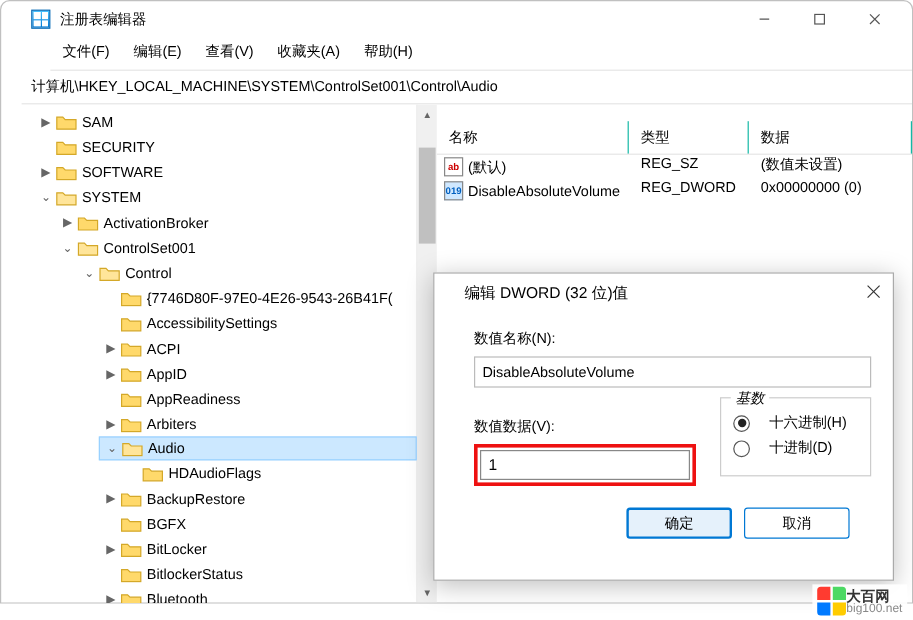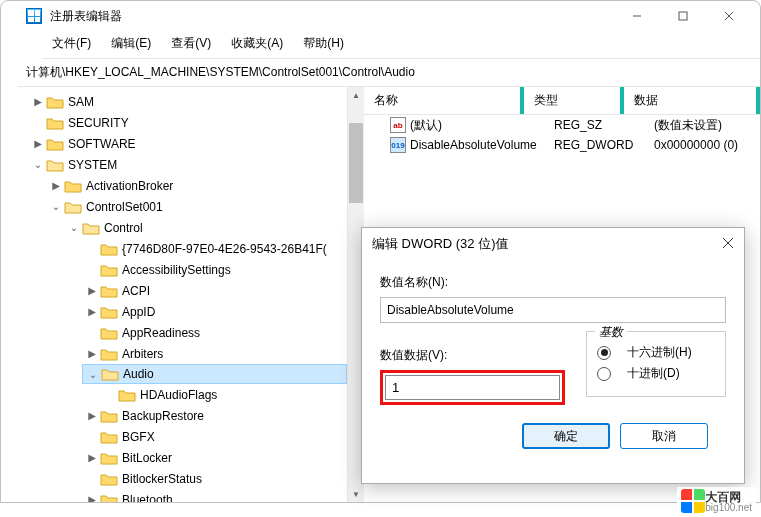--- a/index.html
+++ b/index.html
@@ -20,40 +20,40 @@
 .tree ul { list-style: none; }
 .tree li { white-space: nowrap; }
 .tree .row { display: flex; align-items: center; height: 21px; padding-left: 4px; }
 .tree .chev { width: 12px; display: inline-flex; justify-content: center; color: #666; font-size: 10px; }
 .tree .folder { width: 18px; height: 14px; margin: 0 4px 0 2px; display: inline-flex; }
 .tree .folder svg { width: 18px; height: 14px; }
 .tree .children { padding-left: 18px; }
 .tree .selected { background: #cce8ff; border: 1px solid #99d1ff; height: 20px; }
 .tree .selected .label { margin-right: 4px; }
 .listhdr { display: flex; border-bottom: 1px solid #e5e5e5; }
-.listhdr div { padding: 5px 10px; border-right: 4px solid #14b8a6; }
+.listhdr div { padding: 5px 10px; border-right: 1px solid #14b8a6; margin-top: 14px; }
 .listhdr .c-name { width: 160px; }
 .listhdr .c-type { width: 100px; }
 .listhdr .c-data { flex: 1; }
 .list { flex: 1; }
-.list-row { display: flex; align-items: center; height: 20px; margin-left: 20px; }
+.list-row { display: flex; height: 20px; }
 .list-row .c-name { width: 160px; display: flex; align-items: center; padding-left: 6px; gap: 4px; }
 .list-row .c-type { width: 100px; padding-left: 10px; }
 .list-row .c-data { flex: 1; padding-left: 10px; }
 .val-icon { width: 16px; height: 16px; display: inline-flex; align-items: center; justify-content: center; border: 1px solid #888; font-size: 8px; }
 .val-icon.str { background: #fff; color: #c00; font-weight: bold; }
 .val-icon.bin { background: #cfe8ff; color: #0060c0; font-weight: bold; }
 .right-pane { flex: 1; display: flex; flex-direction: column; position: relative; }
 .scrollbar-track { width: 16px; background: #f0f0f0; display: flex; flex-direction: column; align-items: center; }
 .scrollbar-track .arrow { height: 16px; display: flex; align-items: center; justify-content: center; font-size: 8px; color: #666; }
 .scrollbar-track .thumb { width: 14px; flex: 0 0 80px; background: #c0c0c0; margin-top: 20px; }
 .scrollbar-track .fill { flex: 1; }
 .tree-wrap { display: flex; }
 
-.dialog { position: absolute; left: 361px; top: 227px; width: 384px; height: 257px; background: #fff; border: 1px solid #aaa; box-shadow: 0 4px 20px rgba(0,0,0,0.25); display: flex; flex-direction: column; }
+.dialog { position: absolute; left: 361px; top: 227px; width: 384px; height: 257px; background: #fff; border: 1px solid #aaa; box-shadow: 0 4px 20px rgba(0,0,0,0.25); display: flex; flex-direction: column; padding-left: 15px; }
 .dlg-title { display: flex; align-items: center; height: 32px; padding: 0 10px; }
 .dlg-title .txt { flex: 1; font-size: 13px; }
 .dlg-body { flex: 1; padding: 6px 18px 0; }
 .dlg-label { margin: 8px 0 6px; }
 .dlg-name { width: 100%; border: 1px solid #bbb; padding: 5px 6px; }
 .dlg-row2 { display: flex; margin-top: 16px; gap: 20px; }
 .col-val { flex: 1; }
 .col-base { width: 140px; }
 .input-hl { border: 3px solid #e11; padding: 2px; width: 185px; }
 .input-hl input { width: 100%; border: 1px solid #888; padding: 4px 6px; font-size: 13px; }

